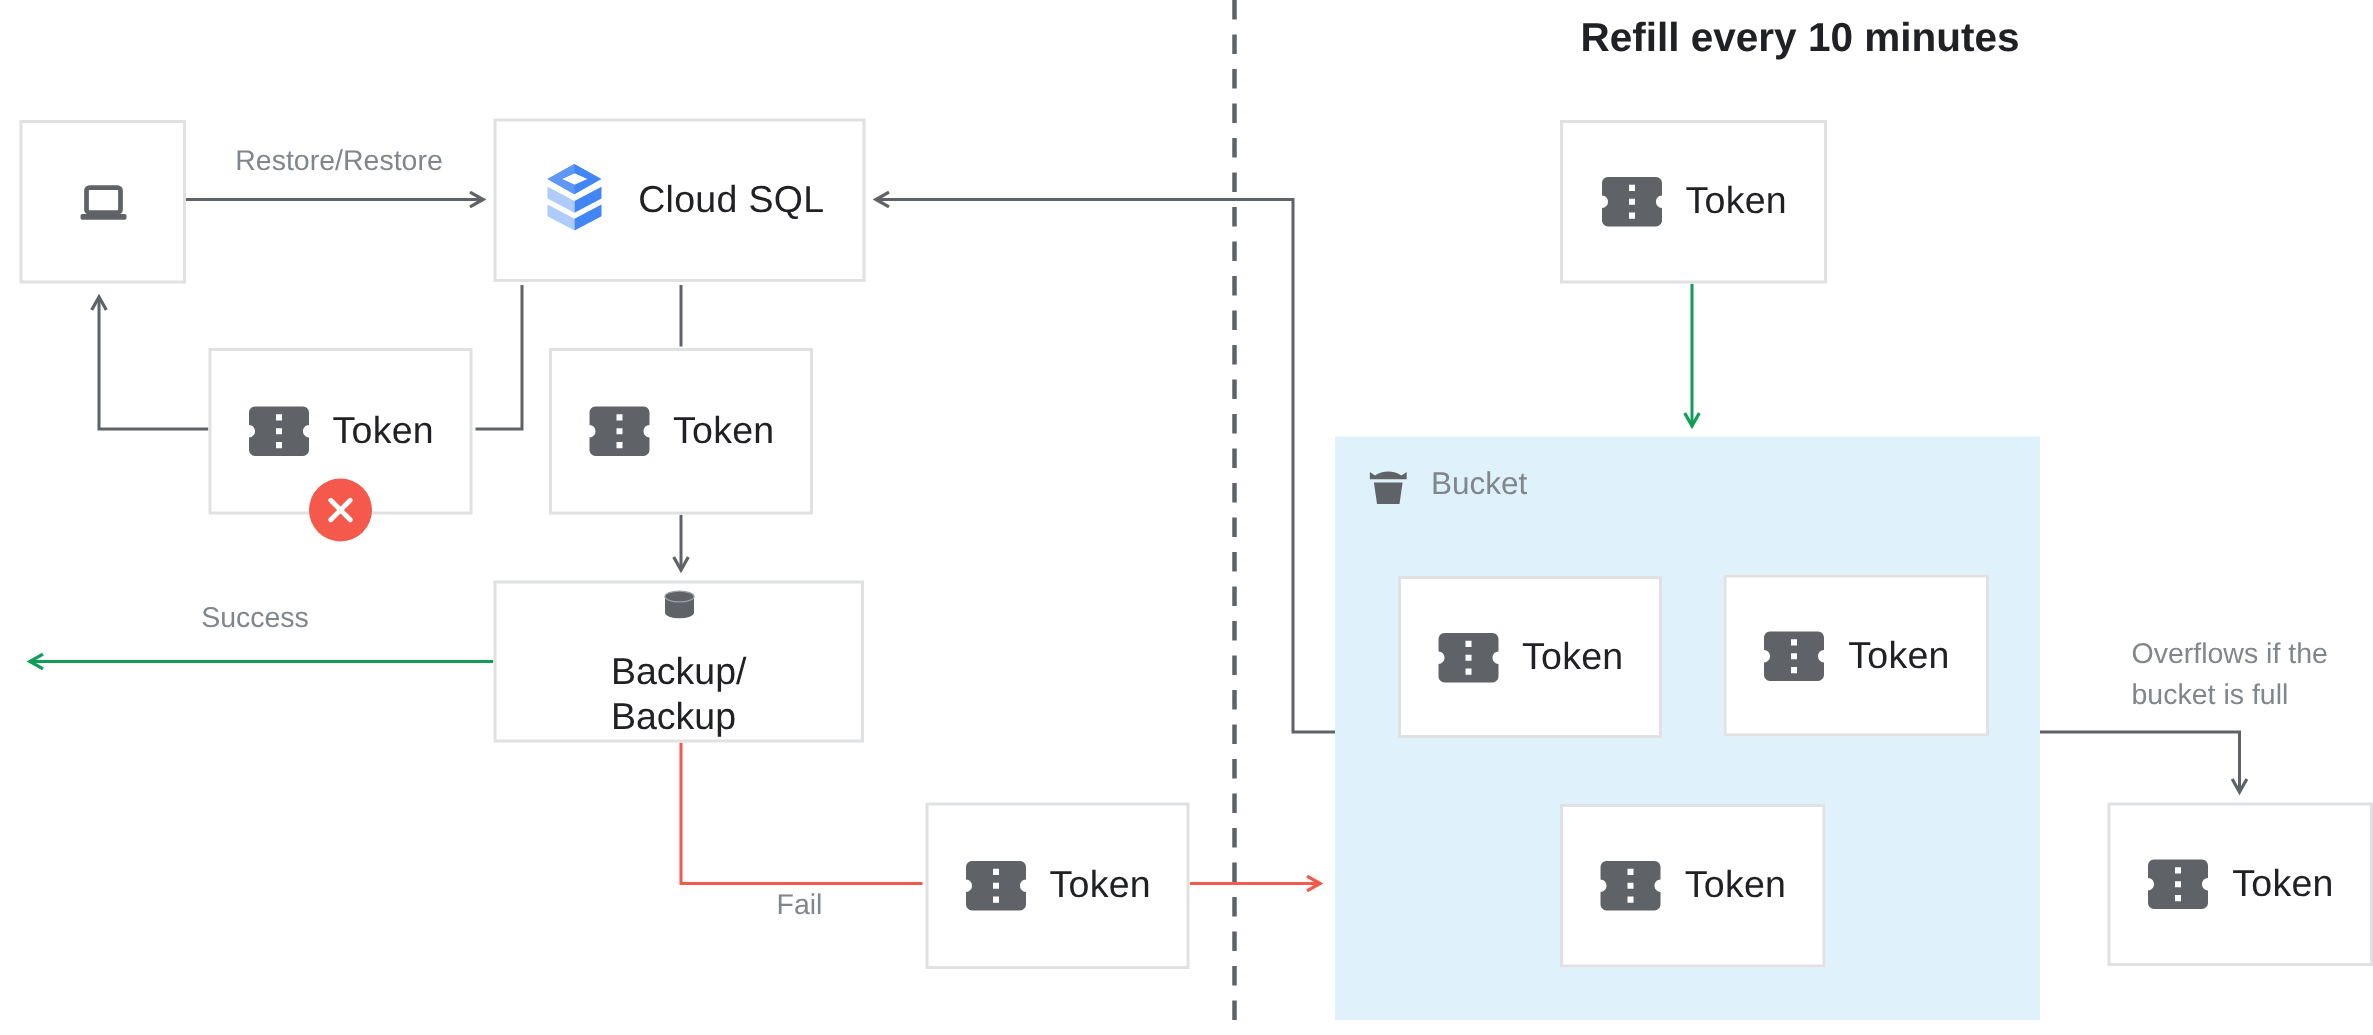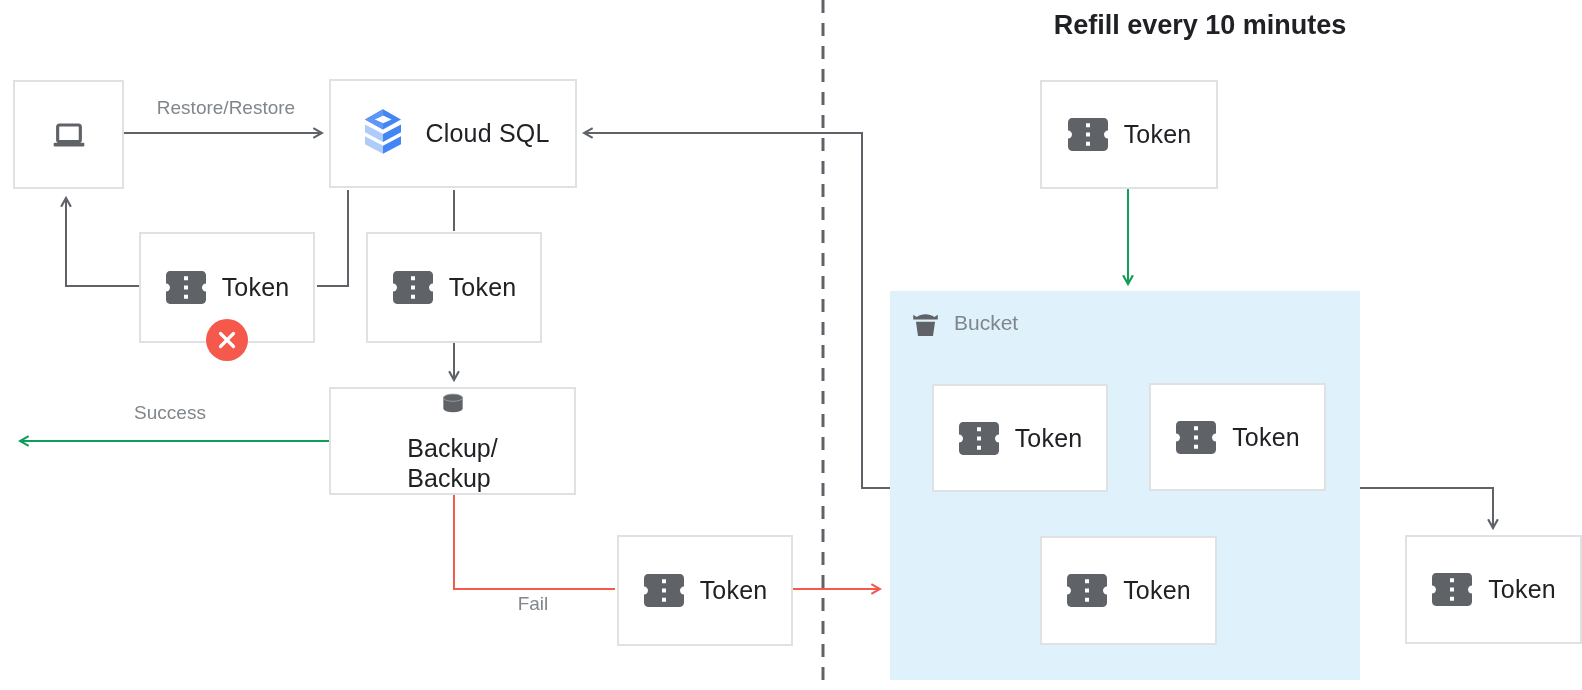--- a/index.html
+++ b/index.html
@@ -69,20 +69,24 @@
     <polyline points="1128,189 1128,284" fill="none" stroke="var(--green)" stroke-width="2" marker-end="url(#ah-green)"></polyline>
 
     <polyline points="1360,488 1493,488 1493,528" fill="none" stroke="var(--line)" stroke-width="2" marker-end="url(#ah-gray)"></polyline>
   </svg>
 
   <div class="title">Refill every 10 minutes</div>
 
   <div class="gray-note" style="left:136px;top:97px;width:180px;text-align:center;">Restore/Restore</div>
   <div class="gray-note" style="left:100px;top:402px;width:140px;text-align:center;">Success</div>
   <div class="gray-note" style="left:493px;top:551px;width:80px;text-align:center;margin-top:42px;">Fail</div>
+  <div class="gray-note" style="left:1421px;top:423px;line-height:27px;">
+    <div>Overflows if the</div>
+    <div>bucket is full</div>
+  </div>
 
   <div class="bucket-hdr">
     <svg width="31" height="34" viewBox="0 0 24 24">
       <path d="M2.5,9.3 L2.5,5.6 L5.2,7.3 C9,4.6 15,4.6 18.8,7.3 L21.5,5.6 L21.5,9.3 Z" fill="var(--icon-gray)"></path>
       <path d="M4.6,11 L19.4,11 L17.8,22 L6.2,22 Z" fill="var(--icon-gray)"></path>
     </svg>
     <span class="lbl">Bucket</span>
   </div>
 
   <div class="box boxes" style="left:13px;top:80px;width:111px;height:109px;">

